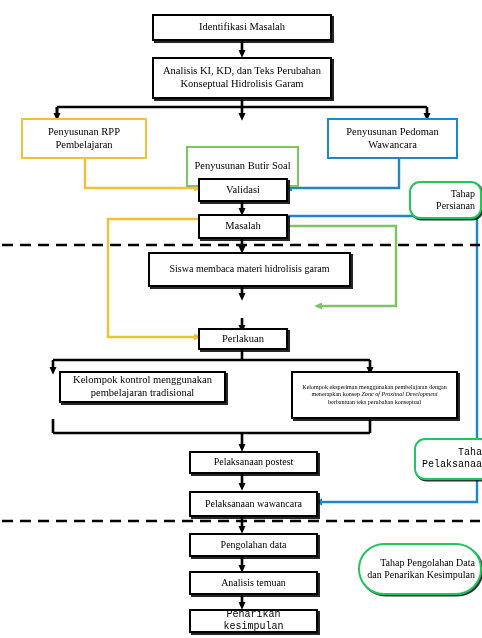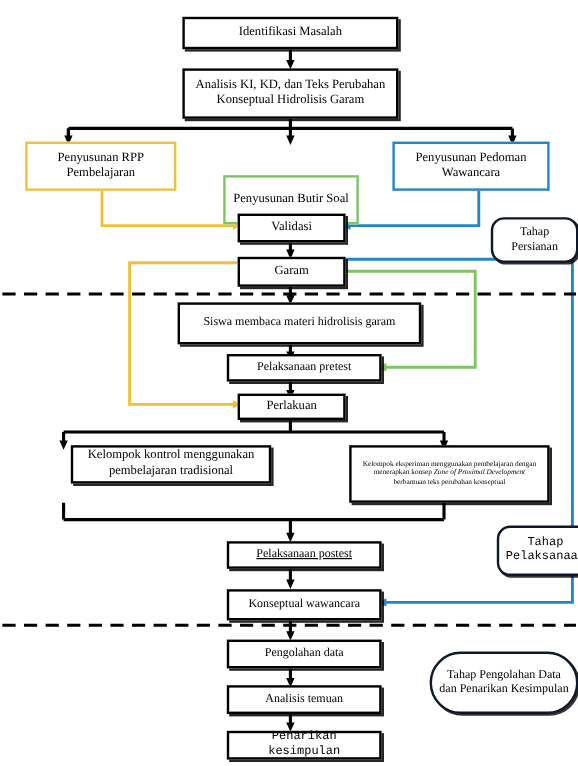--- a/index.html
+++ b/index.html
@@ -16,22 +16,23 @@
     background:#ffffff;color:#000000;
     line-height:1.22;
     z-index:3;
   }
   .blk{border:2px solid #000000;box-shadow:2px 2px 0 0 rgba(0,0,0,0.85);}
   .col{border-width:2px;border-style:solid;}
   .c-yellow{border-color:#f2c037;}
   .c-green{border-color:#7dc462;margin-top:28px;}
   .c-blue{border-color:#1f86c8;}
   .stage{
-    border:2px solid #0f172a;border-radius:11px;
+    border:2px solid #22c55e;border-radius:11px;
     box-shadow:1.5px 1.5px 0 0 rgba(0,0,0,0.8);
+    text-align:right;
   }
   .fs11{font-size:10.5px;}
   .fs10{font-size:10px;}
   .fs6{font-size:6.1px;}
   .txt{padding:0 5px;}
   .ital{font-style:italic;}
 </style>
 </head>
 <body>
 
@@ -115,37 +116,36 @@
   <div class="node blk fs11 txt" style="left:152px;top:57px;width:180px;height:42px;">Analisis KI, KD, dan Teks Perubahan Konseptual Hidrolisis Garam</div>
 
   <div class="node col c-yellow fs11 txt" style="left:21px;top:118px;width:126px;height:41px;">Penyusunan RPP Pembelajaran</div>
 
   <div class="node col c-green fs11 txt" style="left:186px;top:118px;width:113px;height:41px;">Penyusunan Butir Soal</div>
 
   <div class="node blk fs11 txt" style="left:198px;top:178px;width:90px;height:24px;">Validasi</div>
 
   <div class="node col c-blue fs11 txt" style="left:327px;top:118px;width:131px;height:41px;">Penyusunan Pedoman Wawancara</div>
 
-  <div class="node blk fs11 txt" style="left:198px;top:214px;width:90px;height:25px;">Garam</div>
+  <div class="node blk fs11 txt" style="left:198px;top:214px;width:90px;height:25px;">Masalah</div>
 
   <div class="node blk fs10 txt" style="left:148px;top:252px;width:203px;height:35px;">Siswa membaca materi hidrolisis garam</div>
 
-  <div class="node blk fs10 txt" style="left:189px;top:295px;width:129px;height:23px;">Pelaksanaan pretest</div>
 
   <div class="node blk fs11 txt" style="left:198px;top:328px;width:90px;height:22px;">Perlakuan</div>
 
   <div class="node blk fs11 txt" style="left:59px;top:371px;width:167px;height:32px;text-align:center;">Kelompok kontrol menggunakan pembelajaran tradisional</div>
 
   <div class="node blk fs6 txt" style="left:291px;top:371px;width:167px;height:48px;">
     <span><span>Kelompok eksperiman menggunakan pembelajaran dengan menerapkan konsep </span><span class="ital">Zone of Proximal Development</span><span> berbantuan teks perubahan konseptual</span></span>
   </div>
 
-  <div class="node blk fs10 txt" style="left:189px;top:451px;width:129px;height:23px;text-decoration:underline;">Pelaksanaan postest</div>
+  <div class="node blk fs10 txt" style="left:189px;top:451px;width:129px;height:23px;">Pelaksanaan postest</div>
 
-  <div class="node blk fs10 txt" style="left:189px;top:491px;width:129px;height:26px;">Konseptual wawancara</div>
+  <div class="node blk fs10 txt" style="left:189px;top:491px;width:129px;height:26px;">Pelaksanaan wawancara</div>
 
   <div class="node blk fs10 txt" style="left:189px;top:533px;width:129px;height:24px;">Pengolahan data</div>
 
   <div class="node blk fs10 txt" style="left:189px;top:571px;width:129px;height:24px;">Analisis temuan</div>
 
   <div class="node blk fs10 txt" style="left:189px;top:609px;width:129px;height:24px;font-family:Liberation Mono, monospace;">Penarikan kesimpulan</div>
 
   <div class="node stage fs10 txt" style="left:409px;top:181px;width:73px;height:38px;">Tahap Persianan</div>
 
   <div class="node stage fs10 txt" style="left:414px;top:438px;width:81px;height:42px;font-family:Liberation Mono, monospace;">Tahap Pelaksanaan</div>

